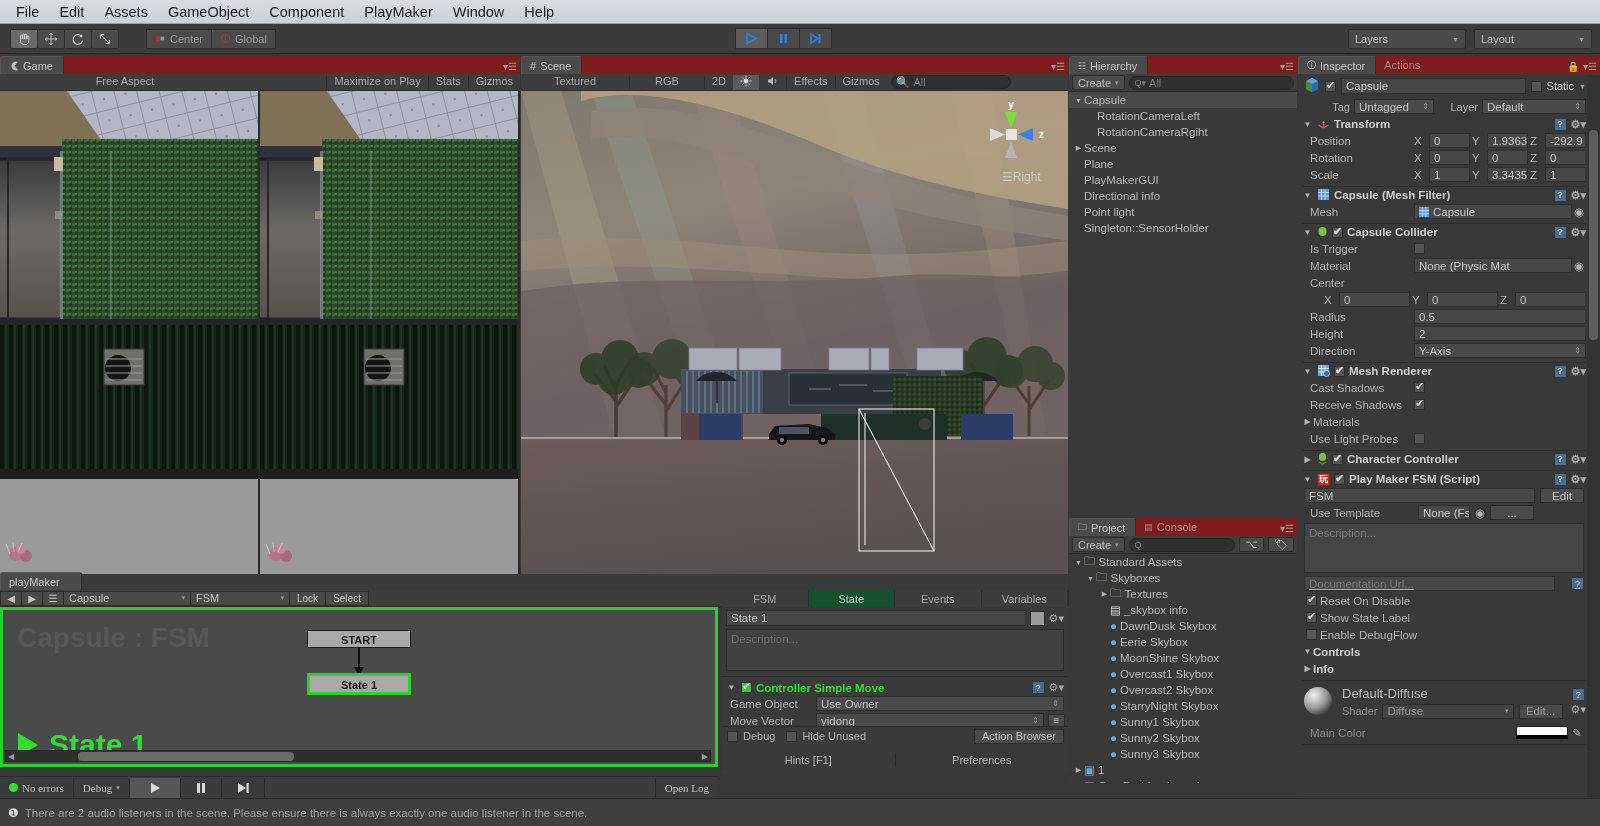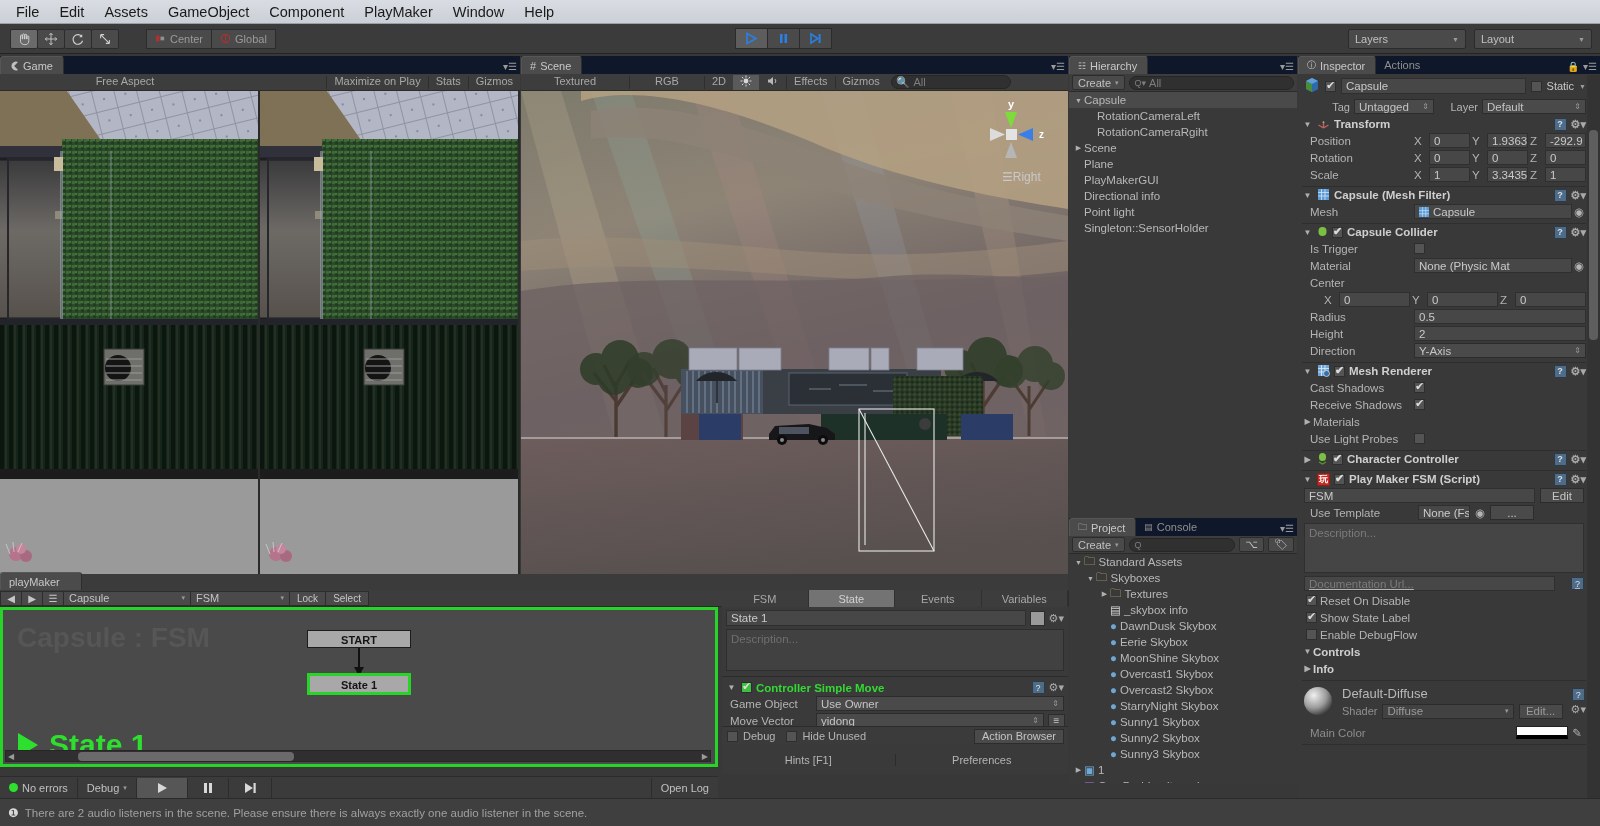--- a/index.html
+++ b/index.html
@@ -51,21 +51,21 @@
   .rightctl { position:absolute; right:8px; top:5px; display:flex; gap:8px; }
   .dropbtn {
     height:20px; background:#4a4a4a; border:1px solid #2b2b2b; border-radius:2px;
     display:flex; align-items:center; justify-content:space-between;
     padding:0 6px; color:#c0c0c0; font-size:11px;
   }
 
   
   .panel { position:absolute; background:#383838; }
   .tabrow {
-    height:18px; background:#0f172a; display:flex; align-items:flex-end;
+    height:18px; background:#7f1d1d; display:flex; align-items:flex-end;
     position:relative;
   }
   .tab {
     height:18px; padding:0 10px 0 8px; display:flex; align-items:center;
     gap:4px; color:#8f8f8f; font-size:11px; background:transparent;
   }
   .tab.active {
     background:#4b4b4b; color:#c8c8c8;
     border-top-left-radius:3px; border-top-right-radius:3px;
     border-top:1px solid #565656; border-left:1px solid #565656; border-right:1px solid #2e2e2e;
@@ -178,26 +178,26 @@
   .hscroll {
     position:absolute; left:2px; bottom:2px; width:706px; height:12px;
     background:#2f2f2f; border:1px solid #262626; display:flex; align-items:center;
   }
   .hthumb { position:absolute; left:72px; width:216px; height:9px; background:#6a6a6a; border-radius:4px; }
   .statusbar {
     position:absolute; left:0; bottom:28px; width:1068px; height:22px;
     background:#3b3b3b; border-top:1px solid #2c2c2c; display:flex; align-items:center;
   }
   .sbbtn { height:20px; display:flex; align-items:center; justify-content:center; padding:0 9px;
-           color:#c0c0c0; font-size:11px; border-right:1px solid #2c2c2c; gap:4px; }
+           color:#c0c0c0; font-size:11px; border-right:1px solid #2c2c2c; gap:4px;font-family:Liberation Serif, serif; }
   .statedet { position:absolute; left:722px; top:16px; width:346px; height:184px; background:#3a3a3a; }
   .pmtabs2 { height:17px; display:flex; background:#3d3d3d; }
   .pmtab2 { flex:1; display:flex; align-items:center; justify-content:center;
             font-size:11px; color:#a8a8a8; border-right:1px solid #303030; }
-  .pmtab2.active { background:#737373; color:#d2d2d2; }
+  .pmtab2.active { background:#14532d; color:#d2d2d2; }
   .bottombar {
     position:absolute; left:0; bottom:0; width:1600px; height:28px;
     background:#3f3f3f; border-top:1px solid #2a2a2a; display:flex; align-items:center;
     padding-left:8px; gap:6px; font-size:11.5px; color:#a0a0a0;
   }
   .scrollv { position:absolute; right:0; top:0; width:13px; bottom:0; background:#333; }
   .scrollv .th { position:absolute; left:2px; width:9px; background:#5e5e5e; border-radius:4px; }
 </style>
 </head>
 <body>

